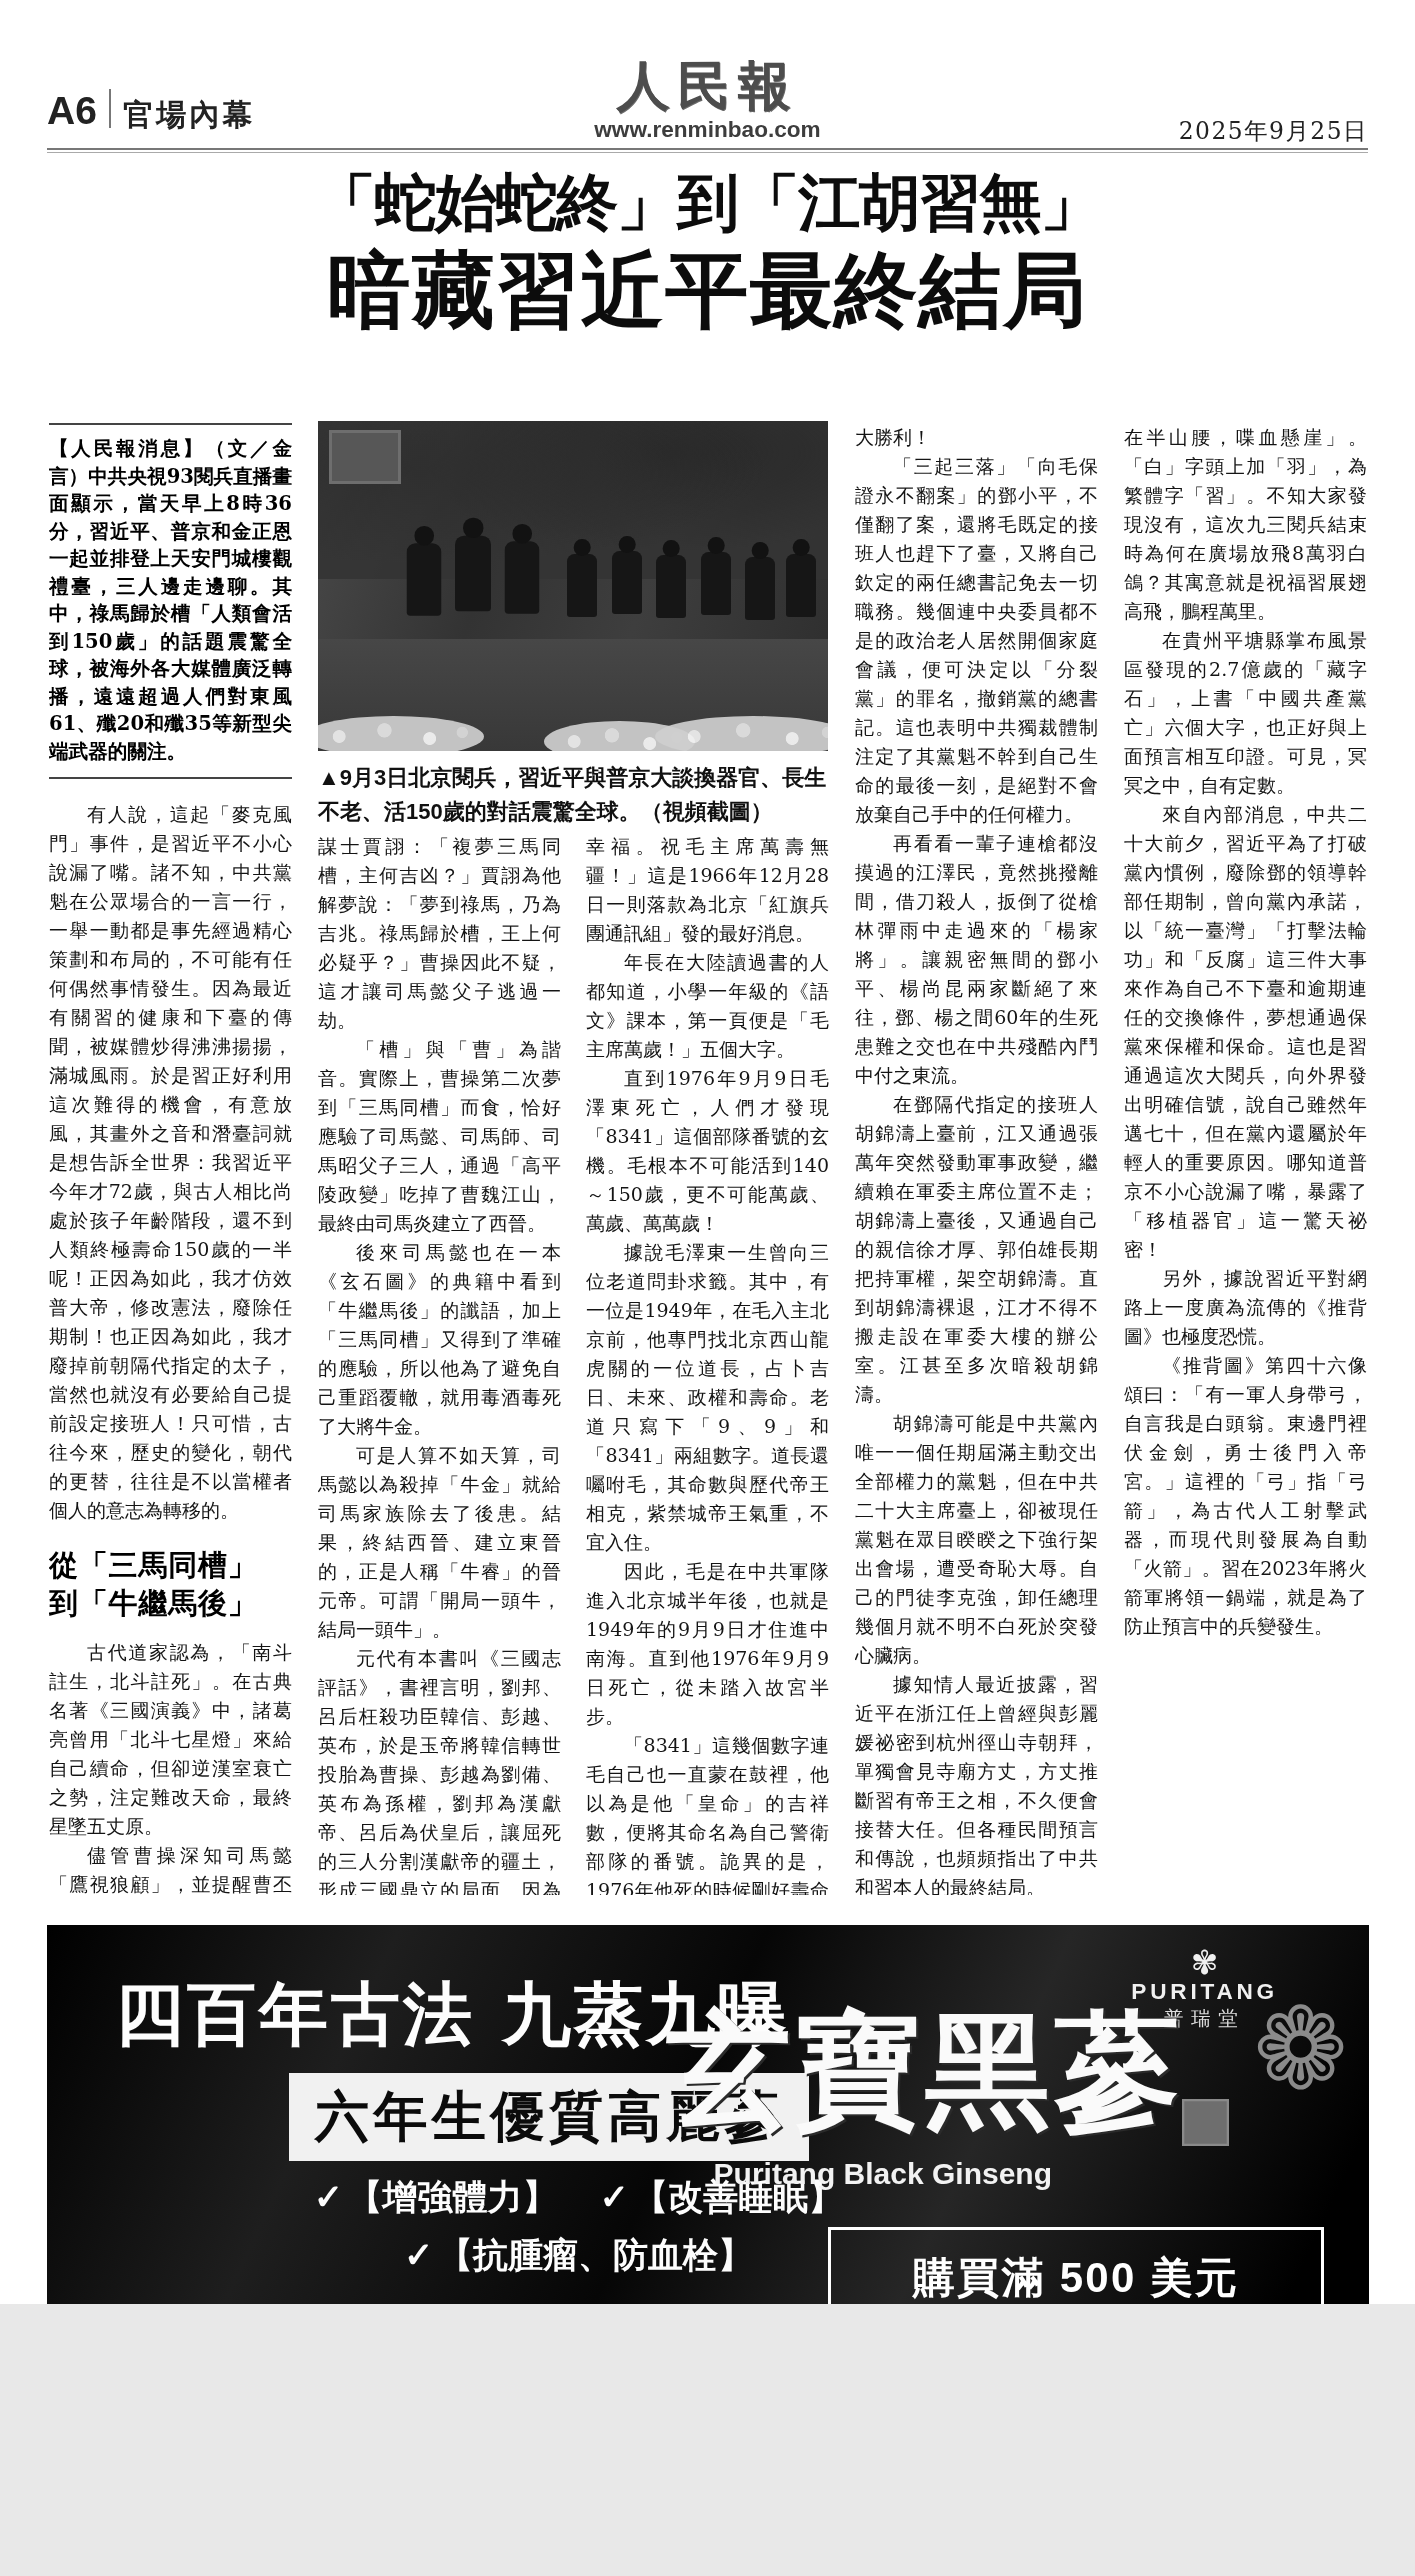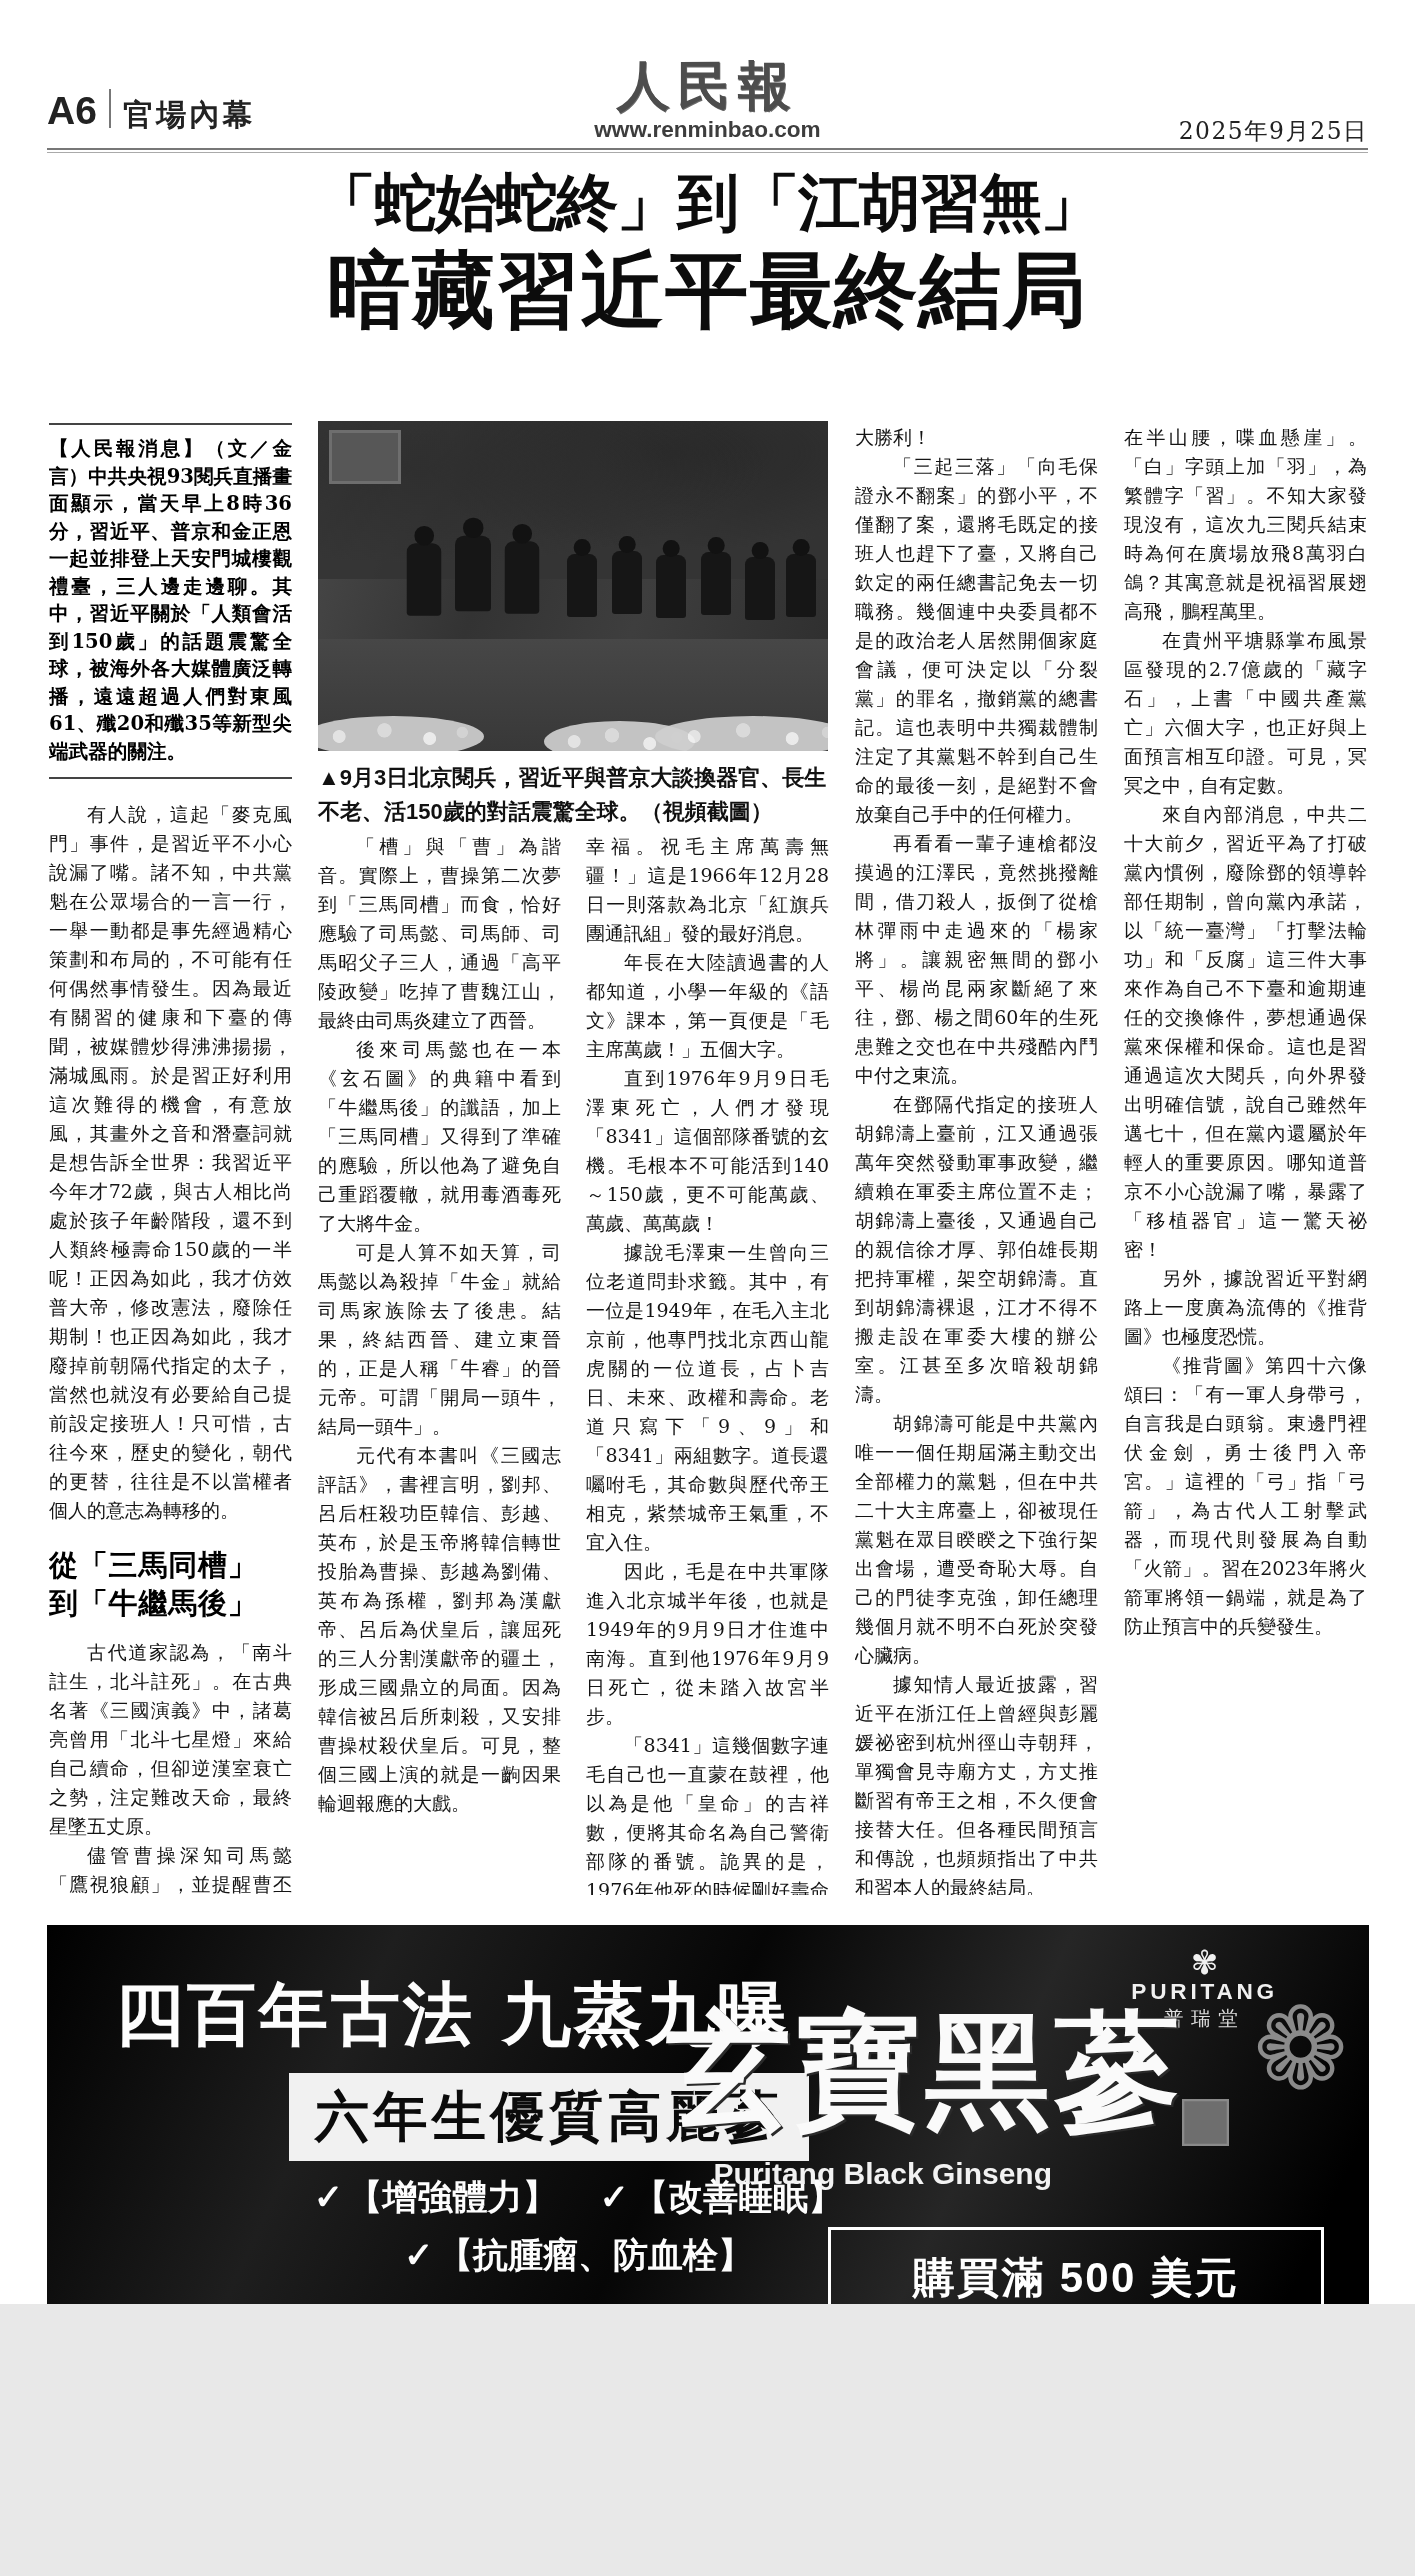--- a/index.html
+++ b/index.html
@@ -110,21 +110,21 @@
   </div>
   <div class="hdr-date">2025年9月25日</div>
 
   <div class="headline">
     <div class="l1">「蛇始蛇終」到「江胡習無」</div>
     <div class="l2">暗藏習近平最終結局</div>
   </div>
 
   <div class="col" style="left:49px;top:423px;height:1472px;">
     <div class="lede-rule"></div>
-    <p class="lede">【人民報消息】（文／金言）中共央視93閱兵直播畫面顯示，當天早上8時36分，習近平、普京和金正恩一起並排登上天安門城樓觀禮臺，三人邊走邊聊。其中，習近平關於「人類會活到150歲」的話題震驚全球，被海外各大媒體廣泛轉播，遠遠超過人們對東風61、殲20和殲35等新型尖端武器的關注。</p>
+    <p class="lede">【人民報消息】（文／金言）中共央視93閱兵直播畫面顯示，當天早上8時36分，習近平、普京和金正恩一起並排登上天安門城樓觀禮臺，三人邊走邊聊。其中，祿馬歸於槽「人類會活到150歲」的話題震驚全球，被海外各大媒體廣泛轉播，遠遠超過人們對東風61、殲20和殲35等新型尖端武器的關注。</p>
     <div class="lede-rule"></div>
     <div style="height:21px"></div>
   <p class="para">有人說，這起「麥克風門」事件，是習近平不小心說漏了嘴。諸不知，中共黨魁在公眾場合的一言一行，一舉一動都是事先經過精心策劃和布局的，不可能有任何偶然事情發生。因為最近有關習的健康和下臺的傳聞，被媒體炒得沸沸揚揚，滿城風雨。於是習正好利用這次難得的機會，有意放風，其畫外之音和潛臺詞就是想告訴全世界：我習近平今年才72歲，與古人相比尚處於孩子年齡階段，還不到人類終極壽命150歲的一半呢！正因為如此，我才仿效普大帝，修改憲法，廢除任期制！也正因為如此，我才廢掉前朝隔代指定的太子，當然也就沒有必要給自己提前設定接班人！只可惜，古往今來，歷史的變化，朝代的更替，往往是不以當權者個人的意志為轉移的。</p>
       <h3 class="subhead">從「三馬同槽」
 到「牛繼馬後」</h3>
       <p class="para">古代道家認為，「南斗註生，北斗註死」。在古典名著《三國演義》中，諸葛亮曾用「北斗七星燈」來給自己續命，但卻逆漢室衰亡之勢，注定難改天命，最終星墜五丈原。</p>
       <p class="para">儘管曹操深知司馬懿「鷹視狼顧」，並提醒曹丕要多加提防小心。但令一代梟雄曹操沒有預料到的是，能忍不能忍的司馬懿，熬死了足智多謀的諸葛亮；41歲時，又熬死了曹操本人；47歲時，還熬死了曹丕；50歲時，再熬死了曹叡；並從曹魏第四代人曹芳手中篡位奪權。</p>
     </div>
 
   <div class="photo">
@@ -142,20 +142,21 @@
     <div class="figure" style="left:468px;top:133px;"></div>
     <div class="flowers" style="left:-15px;width:181px;"></div>
     <div class="flowers" style="left:226px;width:151px;bottom:-10.6px;"></div>
     <div class="flowers" style="right:-22.6px;width:196px;"></div>
   </div>
   <div class="caption">
     <span>▲9月3日北京閱兵，習近平與普京大談換器官、長生不老、活150歲的對話震驚全球。（視頻截圖）</span>
   </div>
 
   <div class="col" style="left:318px;top:832px;height:1063px;">
+      <p class="para cont">謀士賈詡：「複夢三馬同槽，主何吉凶？」賈詡為他解夢說：「夢到祿馬，乃為吉兆。祿馬歸於槽，王上何必疑乎？」曹操因此不疑，這才讓司馬懿父子逃過一劫。</p>
       <p class="para">「槽」與「曹」為諧音。實際上，曹操第二次夢到「三馬同槽」而食，恰好應驗了司馬懿、司馬師、司馬昭父子三人，通過「高平陵政變」吃掉了曹魏江山，最終由司馬炎建立了西晉。</p>
       <p class="para">後來司馬懿也在一本《玄石圖》的典籍中看到「牛繼馬後」的讖語，加上「三馬同槽」又得到了準確的應驗，所以他為了避免自己重蹈覆轍，就用毒酒毒死了大將牛金。</p>
       <p class="para">可是人算不如天算，司馬懿以為殺掉「牛金」就給司馬家族除去了後患。結果，終結西晉、建立東晉的，正是人稱「牛睿」的晉元帝。可謂「開局一頭牛，結局一頭牛」。</p>
       <p class="para">元代有本書叫《三國志評話》，書裡言明，劉邦、呂后枉殺功臣韓信、彭越、英布，於是玉帝將韓信轉世投胎為曹操、彭越為劉備、英布為孫權，劉邦為漢獻帝、呂后為伏皇后，讓屈死的三人分割漢獻帝的疆土，形成三國鼎立的局面。因為韓信被呂后所刺殺，又安排曹操杖殺伏皇后。可見，整個三國上演的就是一齣因果輪迴報應的大戲。</p>
     </div>
   <div class="col" style="left:586px;top:832px;height:1063px;">
       <p class="para cont">幸福。祝毛主席萬壽無疆！」這是1966年12月28日一則落款為北京「紅旗兵團通訊組」發的最好消息。</p>
       <p class="para">年長在大陸讀過書的人都知道，小學一年級的《語文》課本，第一頁便是「毛主席萬歲！」五個大字。</p>
       <p class="para">直到1976年9月9日毛澤東死亡，人們才發現「8341」這個部隊番號的玄機。毛根本不可能活到140～150歲，更不可能萬歲、萬歲、萬萬歲！</p>
       <p class="para">據說毛澤東一生曾向三位老道問卦求籤。其中，有一位是1949年，在毛入主北京前，他專門找北京西山龍虎關的一位道長，占卜吉日、未來、政權和壽命。老道只寫下「9、9」和「8341」兩組數字。道長還囑咐毛，其命數與歷代帝王相克，紫禁城帝王氣重，不宜入住。</p>

